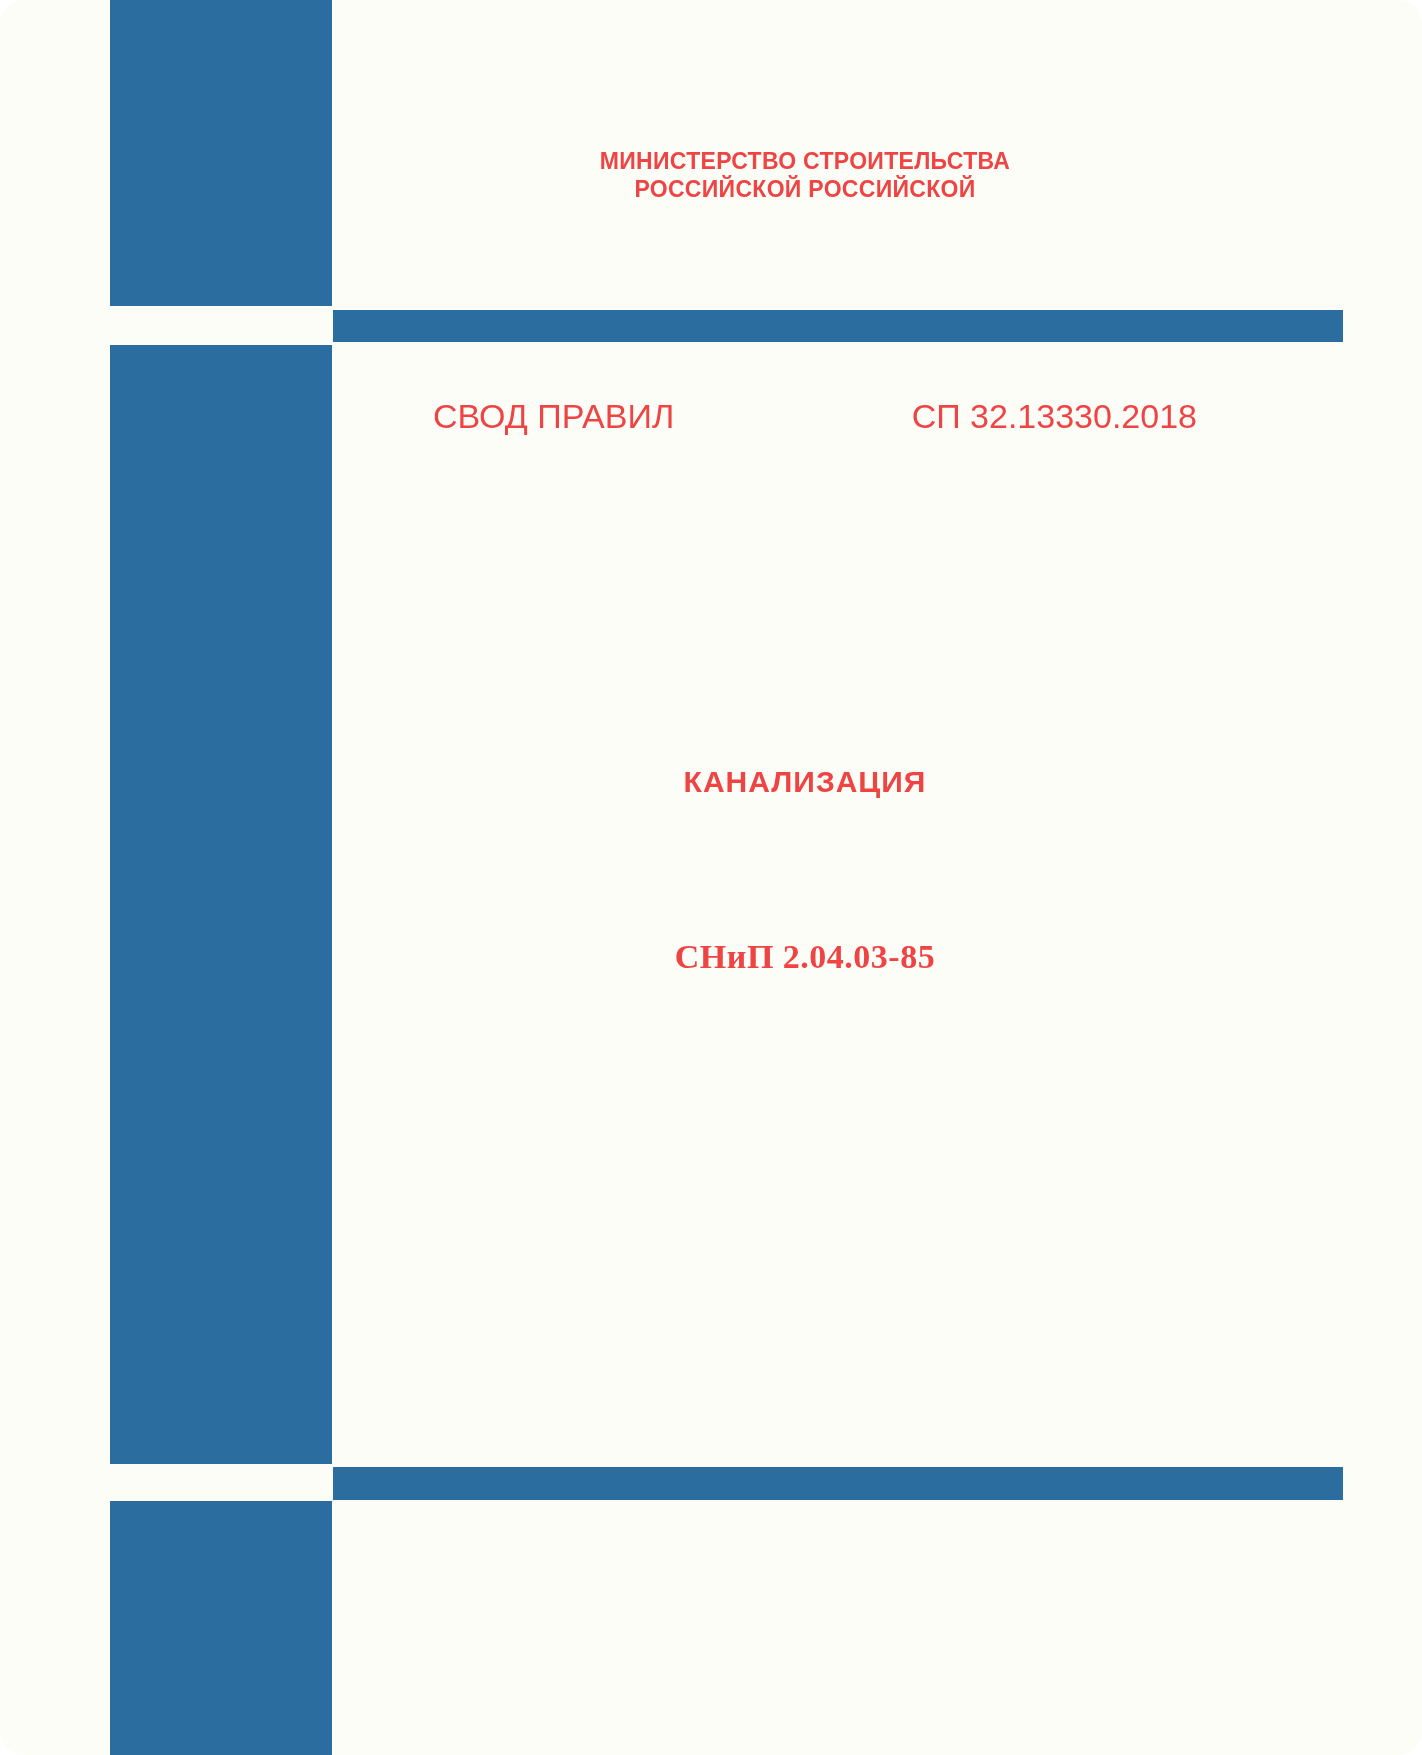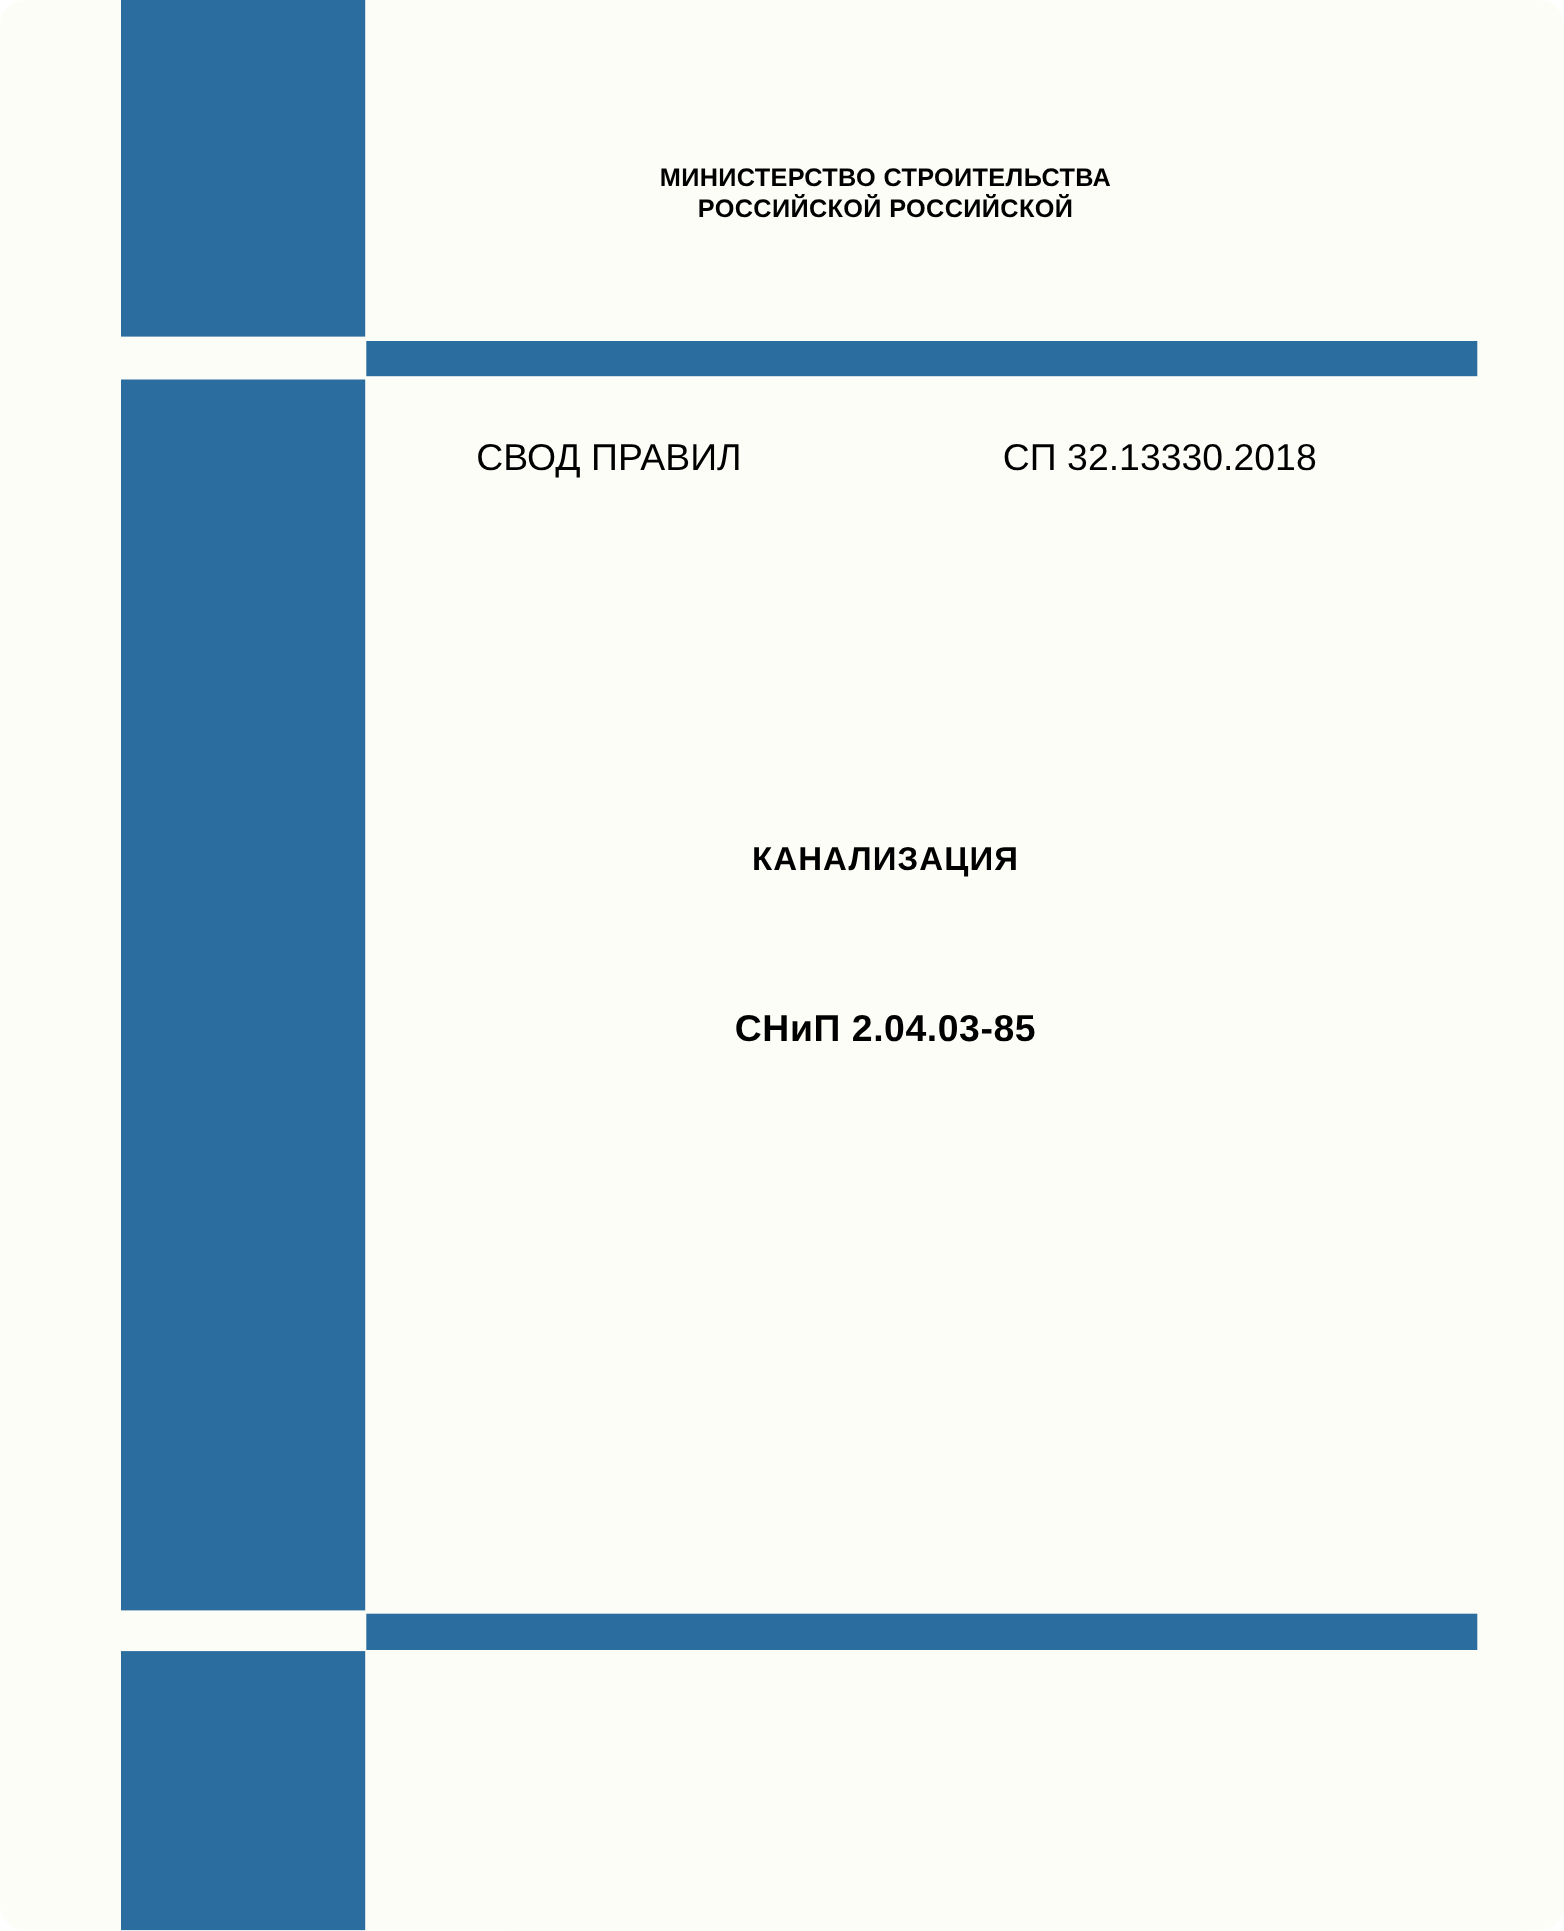--- a/index.html
+++ b/index.html
@@ -58,30 +58,31 @@
     line-height: 38px;
     letter-spacing: 1px;
   }
   .title-sub {
     top: 867px;
     font-size: 37px;
     line-height: 37px;
     letter-spacing: 0.5px;
   }
   .title-ref {
-    top: 918px;
+    top: 940px;
     font-size: 34px;
     line-height: 34px;
     letter-spacing: 0.5px;
+    font-family: Liberation Serif, serif;
   }
 </style>
 </head>
 <body>
 
-<div class="page" style="--paper: #fdfdf8; --accent: #2a6d9e; color: #000000; border-radius: 23px;">
+<div class="page" style="--paper: #fdfdf8; --accent: #2a6d9e; color: #ef4444; border-radius: 23px;">
 
   <div class="bar col-seg-top"></div>
   <div class="bar col-seg-mid"></div>
   <div class="bar col-seg-bottom"></div>
   <div class="bar hbar-top"></div>
   <div class="bar hbar-bottom"></div>
 
   <div class="textblock ministry">
     <div>МИНИСТЕРСТВО СТРОИТЕЛЬСТВА</div>
     <div>РОССИЙСКОЙ РОССИЙСКОЙ</div>

